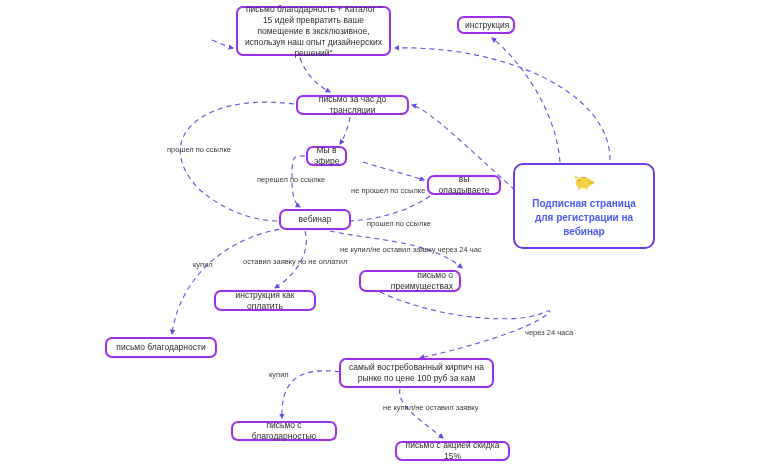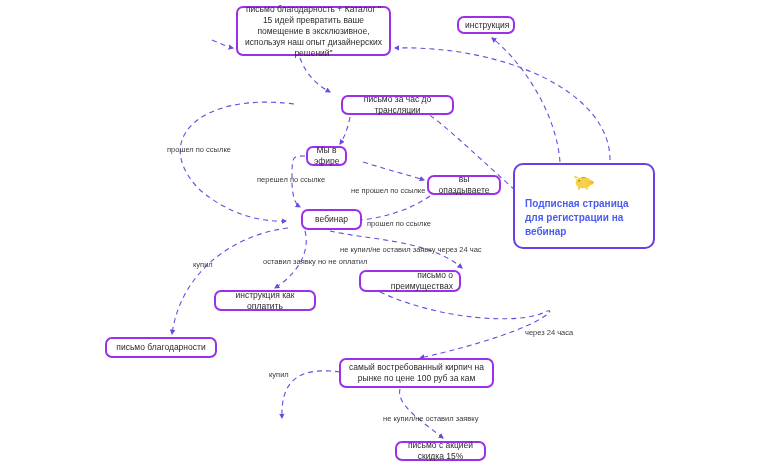--- a/index.html
+++ b/index.html
@@ -52,20 +52,21 @@
     flex-direction: column;
     align-items: center;
     justify-content: center;
     padding: 8px 10px;
   }
   .panel-title {
     color: #4a5bf2;
     font-size: 10px;
     line-height: 14px;
     font-weight: bold;
+    text-align: center;
     margin-top: 6px;
   }
   .piggy { width: 40px; height: 30px; }
 
   .edge-label {
     position: absolute;
     font-size: 7.5px;
     line-height: 9px;
     color: #3a3a3a;
     white-space: nowrap;
@@ -121,54 +122,57 @@
   </svg>
 
   <div class="node" style="left:236px; top:6px; width:155px; height:50px;">
     <span>письмо благодарность + Каталог " 15 идей превратить ваше помещение в эксклюзивное, используя наш опыт дизайнерских решений"</span>
   </div>
 
   <div class="node" style="left:457px; top:16px; width:58px; height:18px;">
     <span>инструкция</span>
   </div>
 
-  <div class="node" style="left:296px; top:95px; width:113px; height:20px;margin-left:45px;">
+  <div class="node" style="left:296px; top:95px; width:113px; height:20px;">
     <span>письмо за час до трансляции</span>
   </div>
 
   <div class="node" style="left:306px; top:146px; width:41px; height:20px;">
     <span>Мы в эфире</span>
   </div>
 
   <div class="node" style="left:427px; top:175px; width:74px; height:20px;">
     <span>вы опаздываете</span>
   </div>
 
-  <div class="node" style="left:301px; top:209px; width:61px; height:21px;">
+  <div class="node" style="left:279px; top:209px; width:72px; height:21px;">
     <span>вебинар</span>
   </div>
 
   <div class="node" style="left:359px; top:270px; width:102px; height:22px;text-align:right;">
     <span>письмо о преимуществах</span>
   </div>
 
   <div class="node" style="left:214px; top:290px; width:102px; height:21px;">
     <span>инструкция как оплатить</span>
   </div>
 
   <div class="node" style="left:105px; top:337px; width:112px; height:21px;">
     <span>письмо благодарности</span>
   </div>
 
   <div class="node" style="left:339px; top:358px; width:155px; height:30px;align-items:center;">
     <span>самый востребованный кирпич на рынке по цене 100 руб за кам</span>
   </div>
 
-
-  <div class="node" style="left:395px; top:441px; width:91px; height:20px;">
+  <div class="node" style="left:231px; top:421px; width:106px; height:20px;">
+    <span>письмо с благодарностью</span>
+  </div>
+
+  <div class="node" style="left:395px; top:441px; width:115px; height:20px;">
     <span>письмо с акцией скидка 15%</span>
   </div>
 
   <div class="panel" style="left:513px; top:163px; width:142px; height:86px;">
     <svg class="piggy" viewBox="0 0 40 30">
       <ellipse cx="19" cy="16" rx="13" ry="9.5" fill="#f5d04a"></ellipse>
       <path d="M6 10 L3 4 L11 7 Z" fill="#f5d04a"></path>
       <ellipse cx="31" cy="16" rx="5" ry="4" fill="#f3c93c"></ellipse>
       <circle cx="33" cy="16" r="1.1" fill="#d8a81f"></circle>
       <circle cx="35" cy="16" r="1.1" fill="#d8a81f"></circle>
@@ -178,19 +182,19 @@
       <rect x="23" y="23" width="3.2" height="5" rx="1.4" fill="#f5d04a"></rect>
     </svg>
     <div class="panel-title">Подписная страница для регистрации на вебинар</div>
   </div>
 
   <div class="edge-label" style="left:167px; top:145px;"><span>прошел по ссылке</span></div>
   <div class="edge-label" style="left:257px; top:175px;"><span>перешел по ссылке</span></div>
   <div class="edge-label" style="left:351px; top:186px;"><span>не прошел по ссылке</span></div>
   <div class="edge-label" style="left:367px; top:219px;"><span>прошел по ссылке</span></div>
   <div class="edge-label" style="left:340px; top:245px;"><span>не купил/не оставил заявку через 24 час</span></div>
-  <div class="edge-label" style="left:243px; top:257px;margin-left:20px;"><span>оставил заявку но не оплатил</span></div>
+  <div class="edge-label" style="left:243px; top:257px;"><span>оставил заявку но не оплатил</span></div>
   <div class="edge-label" style="left:193px; top:260px;"><span>купил</span></div>
   <div class="edge-label" style="left:497px; top:328px;margin-left:28px;"><span>через 24 часа</span></div>
   <div class="edge-label" style="left:269px; top:370px;"><span>купил</span></div>
-  <div class="edge-label" style="left:383px; top:403px;margin-top:11px;"><span>не купил/не оставил заявку</span></div>
+  <div class="edge-label" style="left:383px; top:403px;"><span>не купил/не оставил заявку</span></div>
 
 </div>
 
 </body></html>

